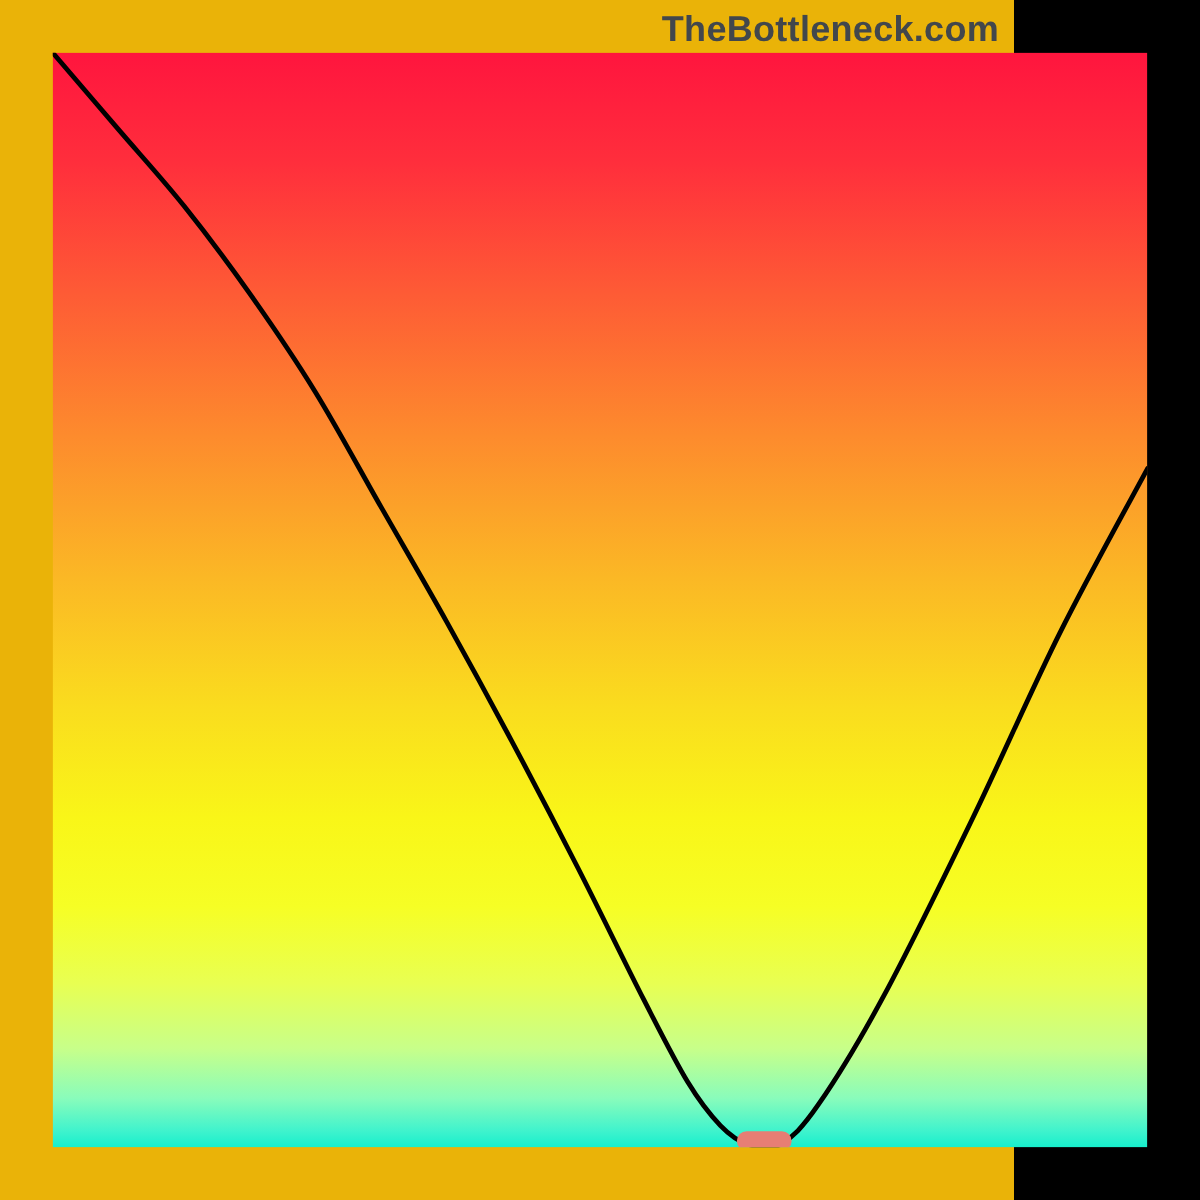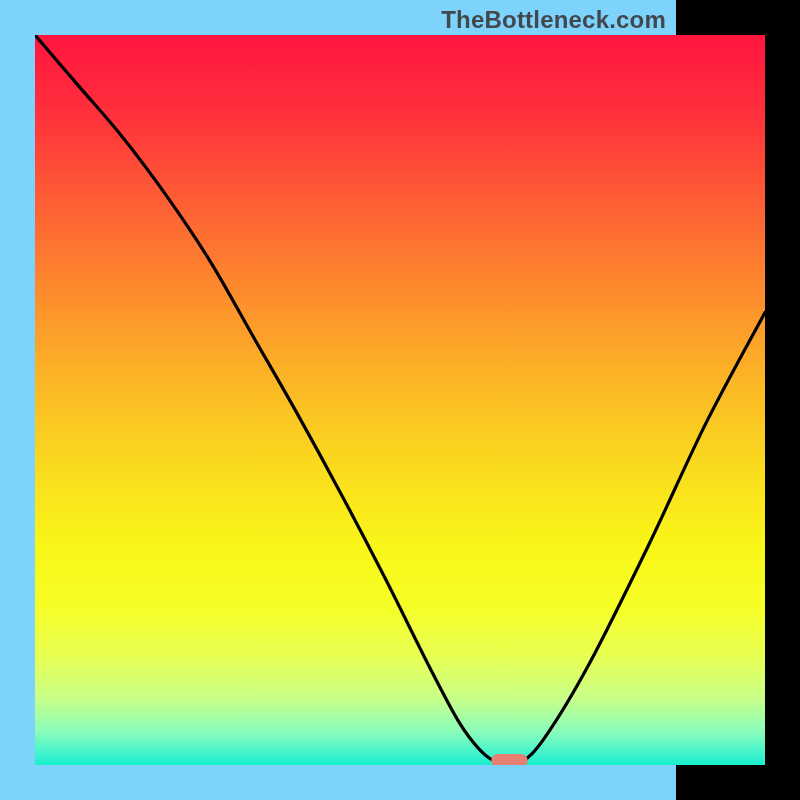--- a/index.html
+++ b/index.html
@@ -8,21 +8,21 @@
     width: 800px;
     height: 800px;
     overflow: hidden;
     background: #000;
     font-family: Arial, Helvetica, sans-serif;
   }
   .frame {
     position: relative;
     width: 676px;
     height: 800px;
-    background: #7dd3fc;
+    background: #eab308;
   }
   .watermark {
     position: absolute;
     top: 6px;
     right: 10px;
     font-size: 24px;
     font-weight: 600;
     color: #42474c;
     letter-spacing: 0.2px;
     z-index: 10;

